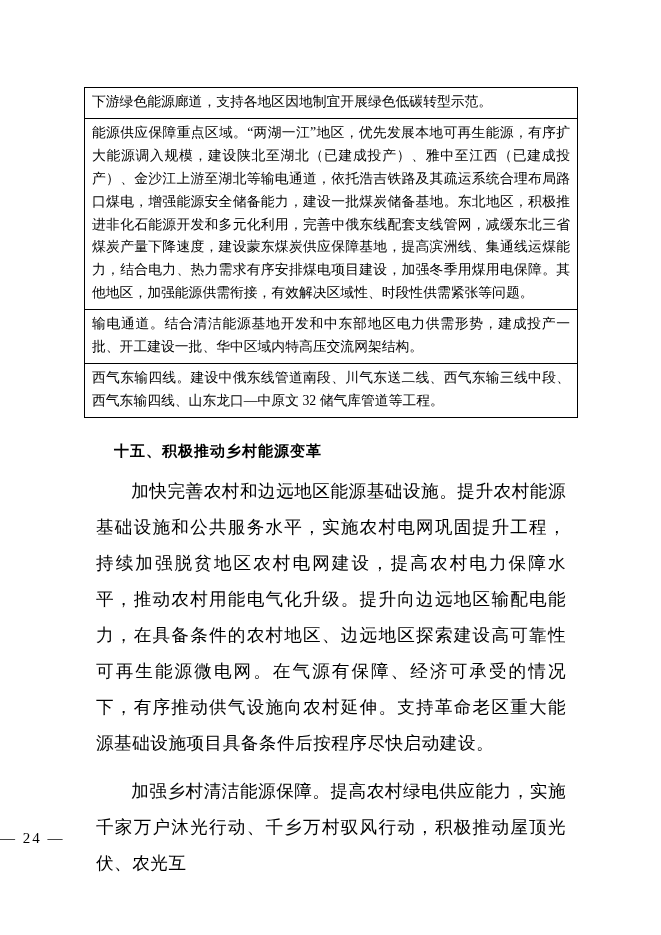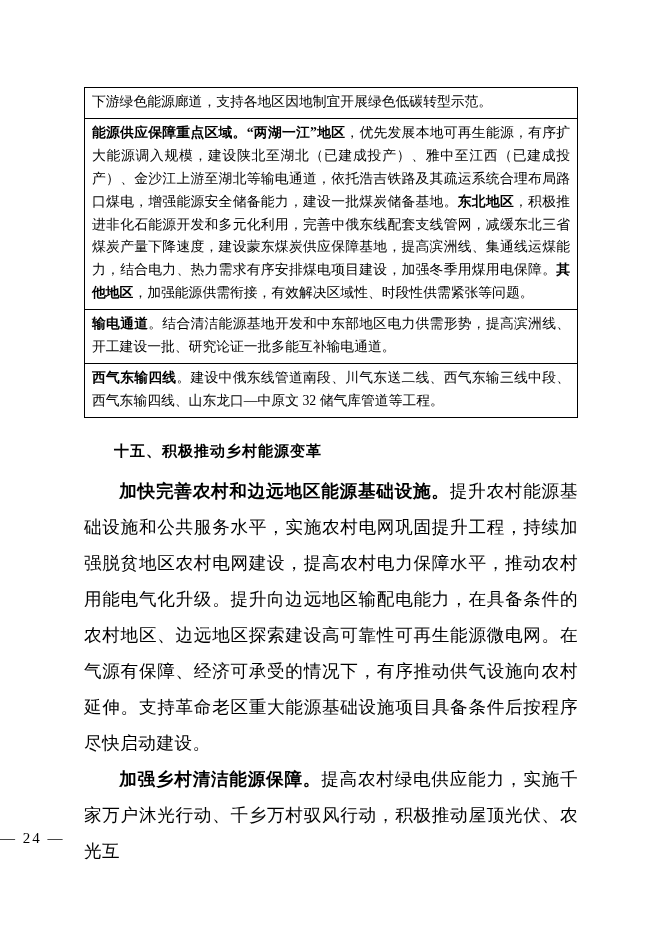--- a/index.html
+++ b/index.html
@@ -25,33 +25,33 @@
   .trow{
     border-bottom:1px solid #000;
     padding:3px 7px 4px 7px;
     font-size:13.8px;
     line-height:22.9px;
     text-align:justify;
     text-justify:inter-ideograph;
     box-sizing:border-box;
   }
   .trow:last-child{border-bottom:none;}
-  .b{font-weight:bold;}
+  .b{font-weight:normal;}
   
   .heading{
     margin:24px 0 12px 0;
     padding-left:2em;
     font-size:15px;
     font-weight:bold;
     font-family:"Liberation Sans","DejaVu Sans",sans-serif;
     letter-spacing:1px;
   }
   
   .para{
-    margin:0;
+    margin:12px;
     font-size:17.6px;
     line-height:36px;
     text-indent:2em;
     text-align:justify;
     text-justify:inter-ideograph;
     letter-spacing:0.5px;
   }
   
   .pagenum{
     position:absolute;
@@ -72,21 +72,21 @@
 
       <div class="trow">
         <span>下游绿色能源廊道，支持各地区因地制宜开展绿色低碳转型示范。</span>
       </div>
 
       <div class="trow">
         <span class="b">能源供应保障重点区域。</span><span class="b">“两湖一江”地区</span><span>，优先发展本地可再生能源，有序扩大能源调入规模，建设陕北至湖北（已建成投产）、雅中至江西（已建成投产）、金沙江上游至湖北等输电通道，依托浩吉铁路及其疏运系统合理布局路口煤电，增强能源安全储备能力，建设一批煤炭储备基地。</span><span class="b">东北地区</span><span>，积极推进非化石能源开发和多元化利用，完善中俄东线配套支线管网，减缓东北三省煤炭产量下降速度，建设蒙东煤炭供应保障基地，提高滨洲线、集通线运煤能力，结合电力、热力需求有序安排煤电项目建设，加强冬季用煤用电保障。</span><span class="b">其他地区</span><span>，加强能源供需衔接，有效解决区域性、时段性供需紧张等问题。</span>
       </div>
 
       <div class="trow">
-        <span class="b">输电通道</span><span>。结合清洁能源基地开发和中东部地区电力供需形势，提高滨洲线、开工建设一批、研究论证一批多能互补输电通道。</span>
+        <span class="b">输电通道</span><span>。结合清洁能源基地开发和中东部地区电力供需形势，建成投产一批、开工建设一批、华中区域内特高压交流网架结构。</span>
       </div>
 
 
       <div class="trow">
         <span class="b">西气东输四线</span><span>。建设中俄东线管道南段、川气东送二线、西气东输三线中段、西气东输四线、山东龙口—中原文 32 储气库管道等工程。</span>
       </div>
 
     </div>
 
     <h2 class="heading">十五、积极推动乡村能源变革</h2>

